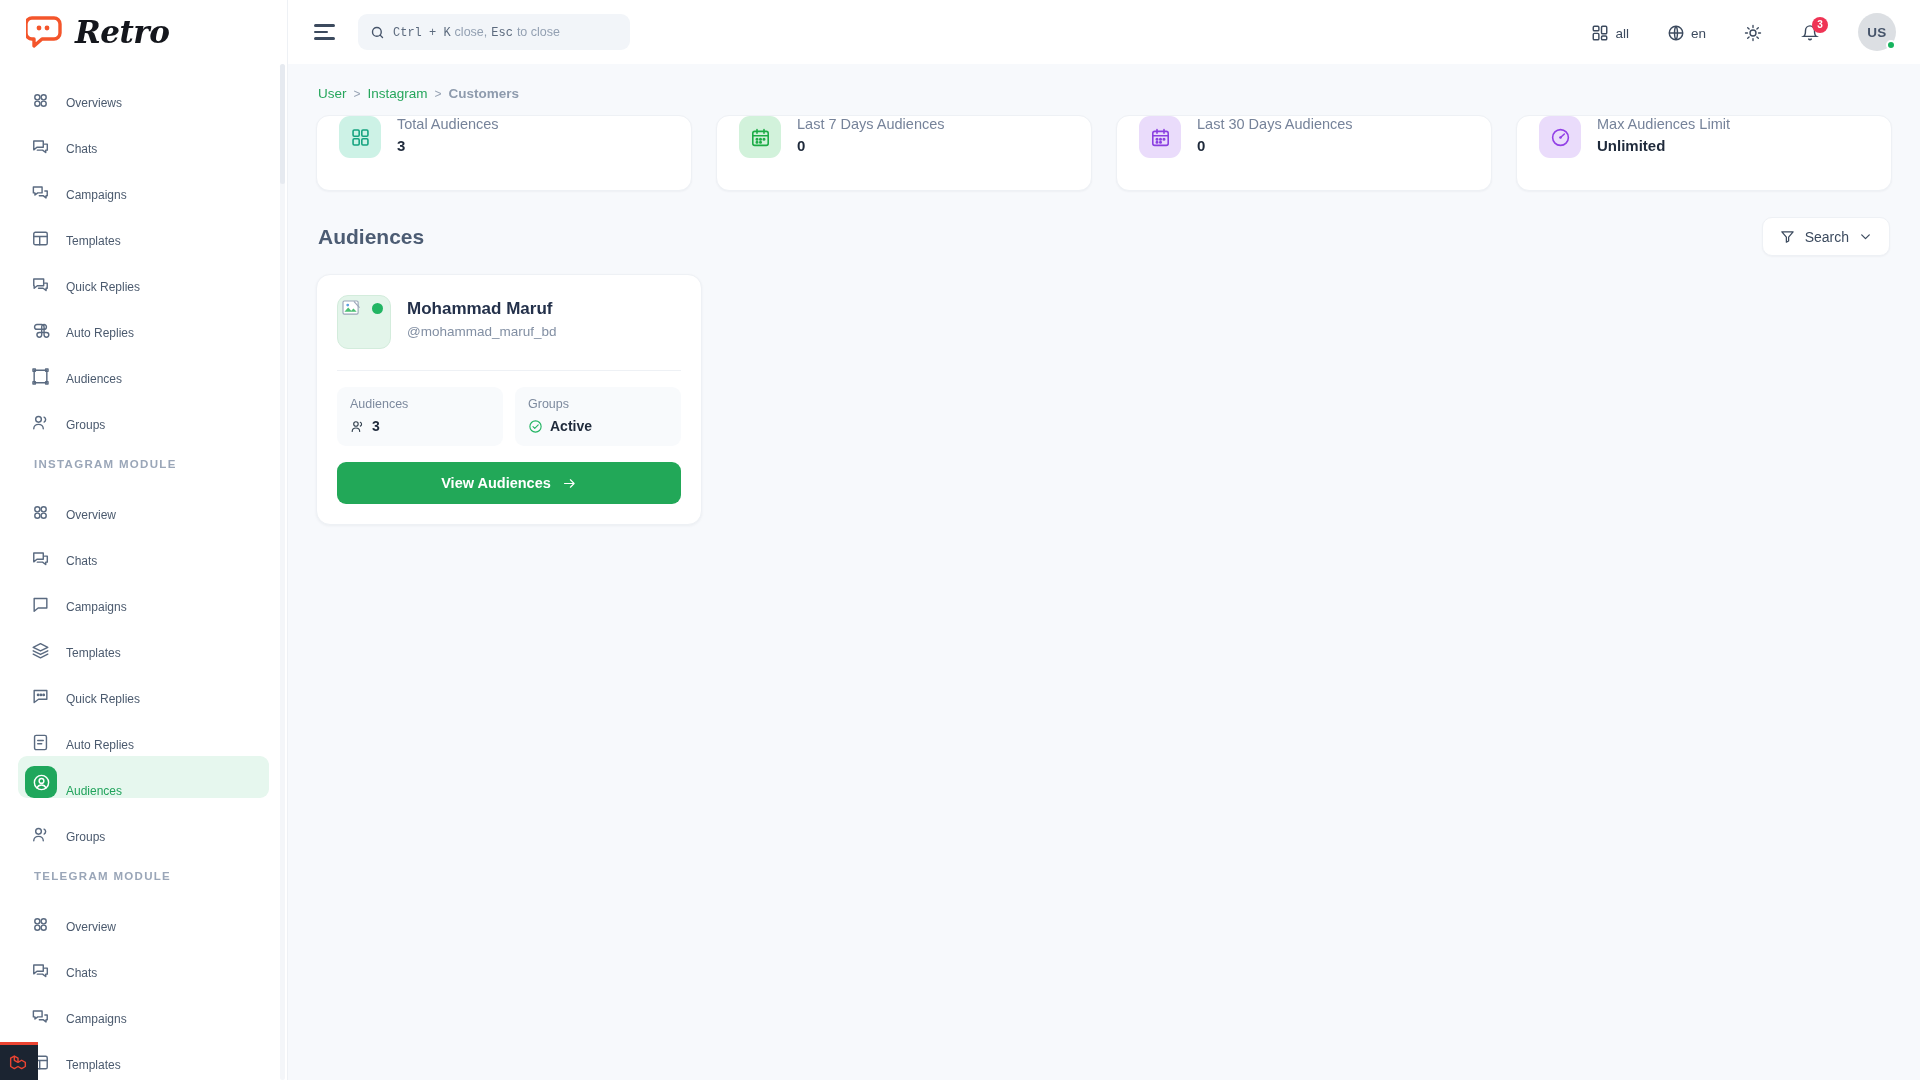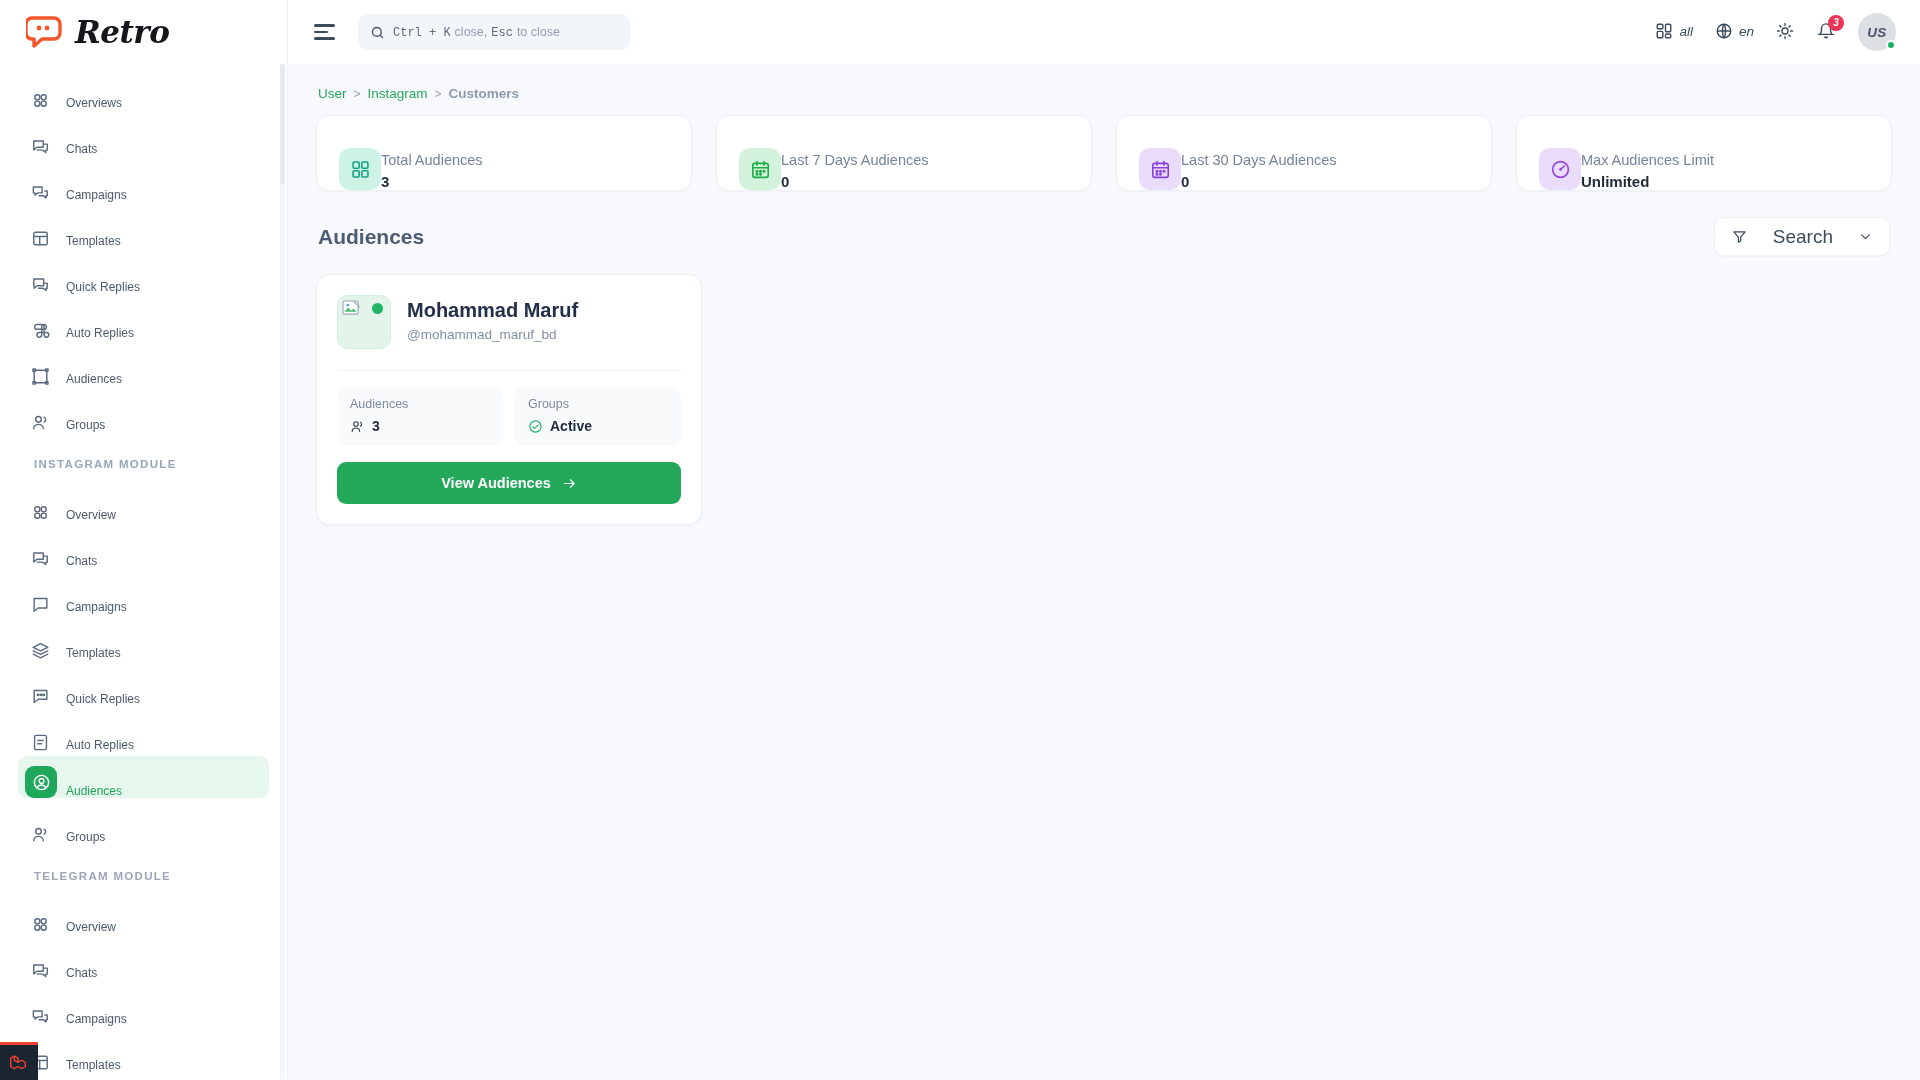--- a/index.html
+++ b/index.html
@@ -101,21 +101,21 @@
   .search-ph {
     font-size: 12.5px; color: #93a0b2; white-space: nowrap;
     display: flex; align-items: baseline; gap: 4px;
   }
   .kbd {
     font-family: "Liberation Mono", monospace;
     color: #5c6a7e; font-size: 12px;
   }
 
   .topbar-spacer { flex: 1 1 auto; }
-  .topbar-right { display: flex; align-items: flex-start; gap: 6px; font-style: italic; }
+  .topbar-right { display: flex; align-items: flex-end; gap: 22px; }
   .tb-btn {
     display: flex; align-items: center; gap: 6px;
     height: 36px; padding: 0 8px; border-radius: 8px;
     cursor: pointer; color: #3c4a5e; font-size: 13.5px;
     background: transparent; border: none;
   }
   .tb-btn svg { width: 18px; height: 18px; display: block; }
   .bell-wrap { position: relative; width: 36px; justify-content: center; padding: 0; }
   .bell-badge {
     position: absolute; top: 2px; right: 0px;
@@ -147,46 +147,46 @@
   .crumb-link { color: #26a65c; cursor: pointer; text-decoration: none; font-weight: 500; }
   .crumb-sep { color: #97a3b4; font-size: 12px; }
   .crumb-cur { color: #8e9bad; font-weight: bold; }
 
   .stats { display: flex; gap: 24px; padding: 0 4px; }
   .stat-card {
     flex: 1 1 0; min-width: 0; height: 76px;
     background: #fff; border-radius: 13px;
     border: 1px solid #eef1f5;
     box-shadow: 0 1px 2px rgba(22,34,51,.04);
-    display: flex; align-items: flex-end; gap: 0;
+    display: flex; align-items: flex-start; gap: 16px;
     padding: 0 22px;
   }
   .stat-ico {
     width: 42px; height: 42px; flex: 0 0 42px; border-radius: 11px;
     display: flex; align-items: center; justify-content: center;
   }
   .stat-ico svg { width: 21px; height: 21px; display: block; }
   .stat-ico.teal   { background: #cdf2e6; color: #14a37f; }
   .stat-ico.green  { background: #d2f2db; color: #1cab46; }
   .stat-ico.violet { background: #eadcfb; color: #8a3fe0; }
   .stat-ico.purple { background: #eadcfb; color: #9240e6; }
   .stat-label { font-size: 14.5px; color: #76839a; margin-bottom: 5px; }
   .stat-value { font-size: 15px; color: #1f2a3b; font-weight: 700; }
 
   .section-head {
     display: flex; align-items: center; justify-content: space-between;
     padding: 26px 6px 18px 6px;
   }
   .section-title { font-size: 21px; font-weight: 700; color: #4c5c73; }
   .filter-btn {
-    display: flex; align-items: center; gap: 26px;
+    display: flex; align-items: center; gap: 10px;
     height: 39px; padding: 0 17px;
     background: #fff; border: 1px solid #eef1f5; border-radius: 10px;
     box-shadow: 0 1px 2px rgba(22,34,51,.04);
-    color: #3b4a5e; font-size: 19px; cursor: pointer;
+    color: #3b4a5e; font-size: 14px; cursor: pointer;
   }
   .filter-btn svg { width: 15px; height: 15px; display: block; }
   .filter-btn .chev { width: 13px; height: 13px; }
 
   .cards-grid { display: flex; flex-wrap: wrap; gap: 24px; padding: 0 4px; }
   .aud-card {
     width: 386px; background: #fff;
     border: 1px solid #eef1f5; border-radius: 14px;
     box-shadow: 0 1px 3px rgba(22,34,51,.05);
     padding: 20px;
@@ -195,21 +195,21 @@
   .aud-avatar {
     position: relative; width: 54px; height: 54px; flex: 0 0 54px;
     background: #e3f5ea; border: 1px solid #d3ecdc; border-radius: 11px;
     overflow: visible;
   }
   .broken-img { position: absolute; left: 4px; top: 4px; width: 19px; height: 17px; }
   .aud-avatar .online {
     position: absolute; right: 7px; top: 7px;
     width: 11px; height: 11px; border-radius: 50%; background: #22b563;
   }
-  .aud-name { font-size: 20px; font-weight: 700; color: #23304a; margin: 4px 0 5px 0; }
+  .aud-name { font-size: 17px; font-weight: 700; color: #23304a; margin: 4px 0 5px 0; }
   .aud-handle { font-size: 13.5px; color: #828fa3; }
   .aud-div { height: 1px; background: #eef1f5; margin: 17px 0 16px 0; }
   .aud-stats { display: flex; gap: 12px; }
   .aud-stat {
     flex: 1 1 0; background: #f8fafc; border-radius: 9px;
     padding: 10px 13px 12px 13px;
   }
   .aud-stat-label { font-size: 12.5px; color: #7d8a9e; margin-bottom: 7px; }
   .aud-stat-value {
     display: flex; align-items: center; gap: 7px;

